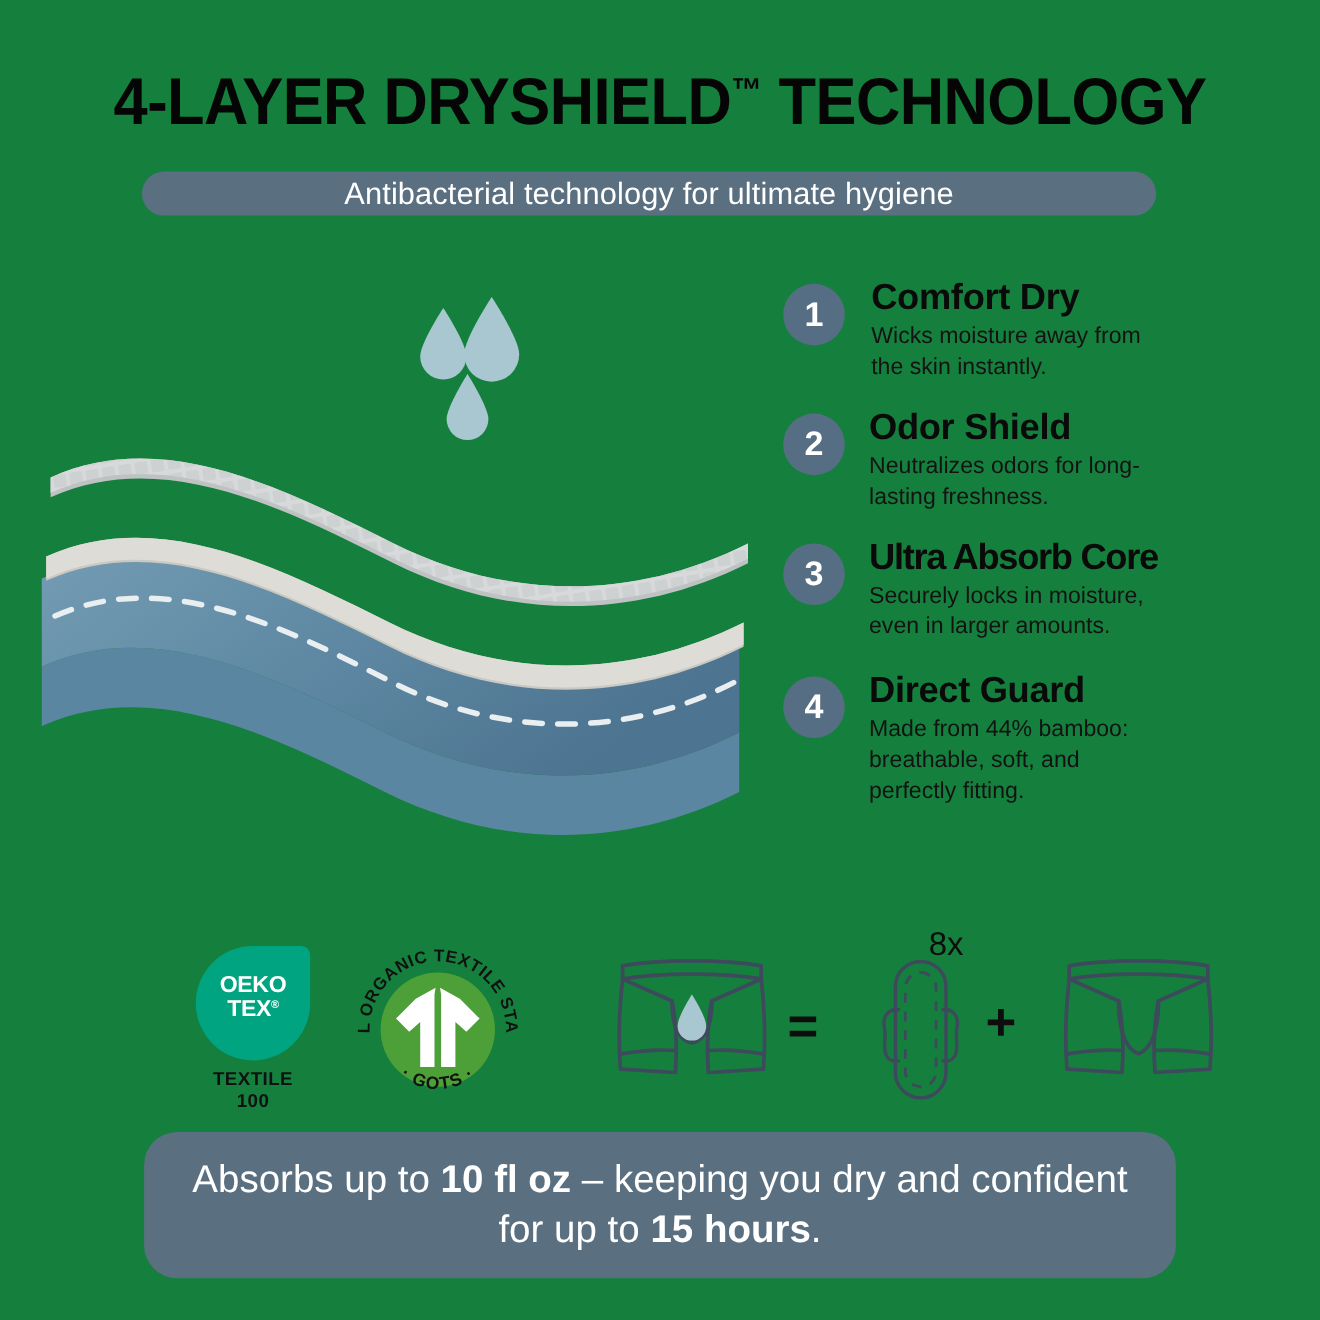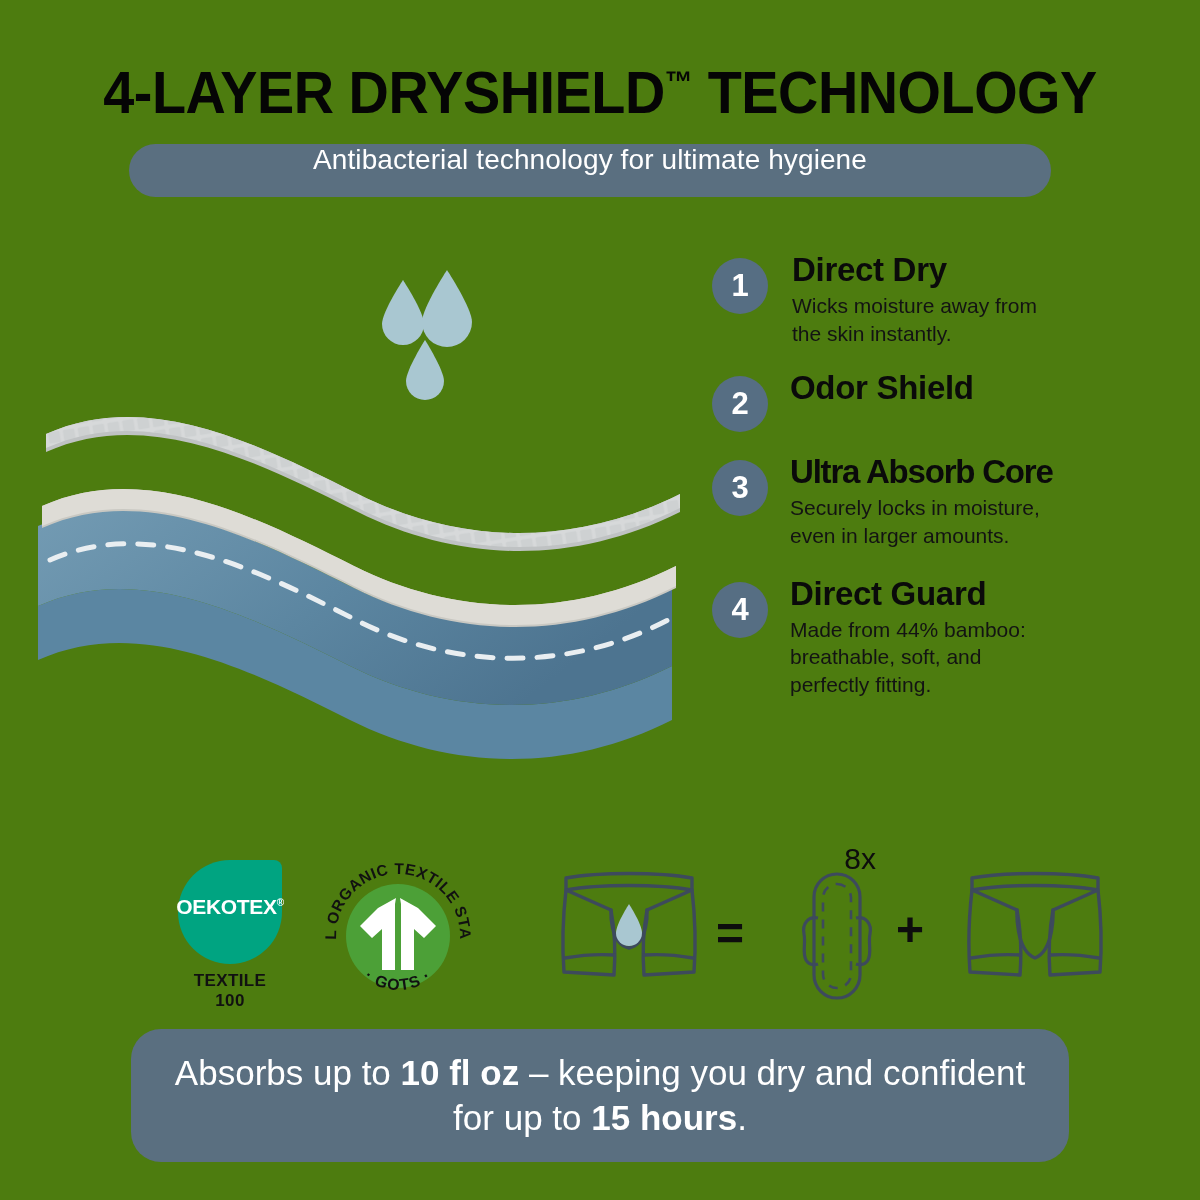--- a/index.html
+++ b/index.html
@@ -5,21 +5,21 @@
   * { box-sizing: border-box; margin: 0; padding: 0; }
   html, body {
     width: 1200px; height: 1200px;
     background: #f8f8f7;
     font-family: "Liberation Sans", sans-serif;
     overflow: hidden;
   }
   #page {
     position: relative;
     width: 1200px; height: 1200px;
-    background: #4d7c0f;
+    background: #15803d;
   }
 
   
   #title {
     position: absolute;
     top: 58px; left: 0; width: 1200px;
     text-align: center;
     font-family: "Liberation Sans", sans-serif;
     font-weight: bold;
     font-size: 60px;
@@ -30,25 +30,25 @@
   }
   #title .tm {
     font-size: 30px;
     vertical-align: super;
     letter-spacing: 0;
   }
 
   
   #subtitle-pill {
     position: absolute;
-    top: 144px; left: 129px;
-    width: 922px; height: 53px;
+    top: 156px; left: 129px;
+    width: 922px; height: 40px;
     background: #5a6f80;
     border-radius: 27px;
-    display: flex; justify-content: center;
+    display: flex; align-items: center; justify-content: center;
   }
   #subtitle-pill .txt {
     color: #ffffff;
     font-size: 28px;
     font-weight: 400;
     letter-spacing: 0.1px;
   }
 
   
   #layers-illustration {
@@ -118,21 +118,21 @@
     margin: 0 auto;
   }
   #oeko-drop {
     position: absolute; inset: 0;
     background: #00a481;
     border-radius: 50% 50% 50% 8px;
     transform: rotate(180deg);
   }
   #oeko-text {
     position: absolute; inset: 0;
-    display: flex; 
+    display: flex; flex-direction: column;
     align-items: center; justify-content: center;
     color: #ffffff;
     font-weight: bold;
     font-size: 21px;
     line-height: 1.06;
     letter-spacing: -0.3px;
     padding-bottom: 10px;
   }
   #oeko-text .reg { font-size: 10px; vertical-align: super; }
   #oeko-caption {
@@ -256,30 +256,32 @@
         <path d="M405,72 C405,72 386,102 386,113 a19,19 0 0 0 38,0 C424,102 405,72 405,72 Z"></path>
       </g>
     </svg>
   </div>
 
   <div id="feature-list">
 
     <div class="feature">
       <div class="badge">1</div>
       <div class="body">
-        <div class="f-title">Direct Dry</div>
+        <div class="f-title">Comfort Dry</div>
         <div class="f-desc">Wicks moisture away from
 the skin instantly.</div>
       </div>
     </div>
 
     <div class="feature">
       <div class="badge">2</div>
       <div class="body">
         <div class="f-title">Odor Shield</div>
+        <div class="f-desc">Neutralizes odors for long-
+lasting freshness.</div>
       </div>
     </div>
 
     <div class="feature">
       <div class="badge">3</div>
       <div class="body">
         <div class="f-title">Ultra Absorb Core</div>
         <div class="f-desc">Securely locks in moisture,
 even in larger amounts.</div>
       </div>

